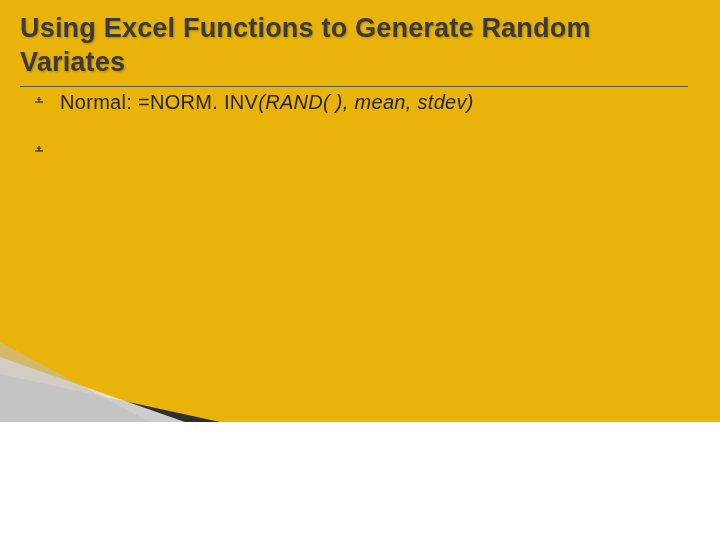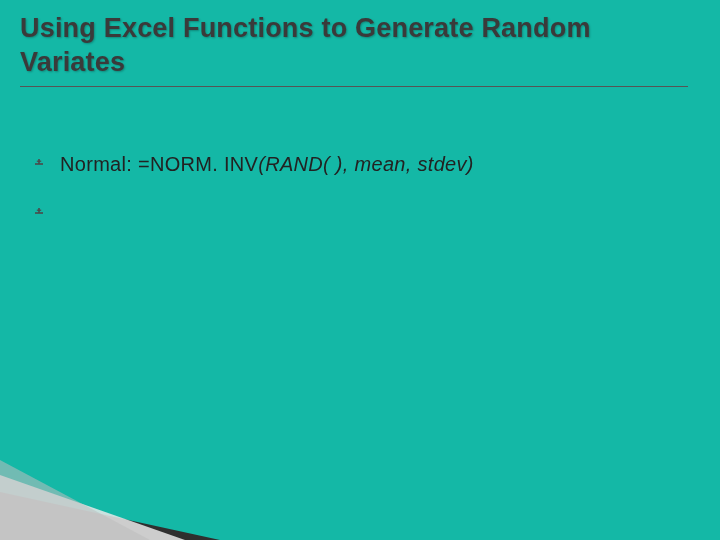--- a/index.html
+++ b/index.html
@@ -7,44 +7,43 @@
     padding: 0;
     width: 720px;
     height: 540px;
     background: #ffffff;
     font-family: Arial, Helvetica, sans-serif;
     position: relative;
     overflow: hidden;
   }
   .slide {
     width: 720px;
-    height: 540px;
+    height: 422px;
     position: relative;
     box-sizing: border-box;
     padding: 12px 32px 0 20px;
-    background: #14b8a6;
+    background: #eab308;
   }
   .title {
     font-size: 27px;
     font-weight: bold;
     color: #3a3a3a;
     text-shadow: 1px 1px 2px rgba(0,0,0,0.25);
     line-height: 1.25;
     margin: 0 0 6px 0;
     letter-spacing: 0.2px;
   }
   .title-underline {
     border: none;
     border-top: 1px solid #555;
     margin: 0;
     width: 100%;
   }
   .body {
-    padding: 24px 10px 0 14px;
-    margin-top: 40px;
+    padding: 2px 10px 0 14px;
   }
   .bullet-row {
     display: flex;
     align-items: flex-start;
     margin-bottom: 22px;
   }
   .bullet-icon {
     width: 12px;
     flex: 0 0 12px;
     height: 20px;

